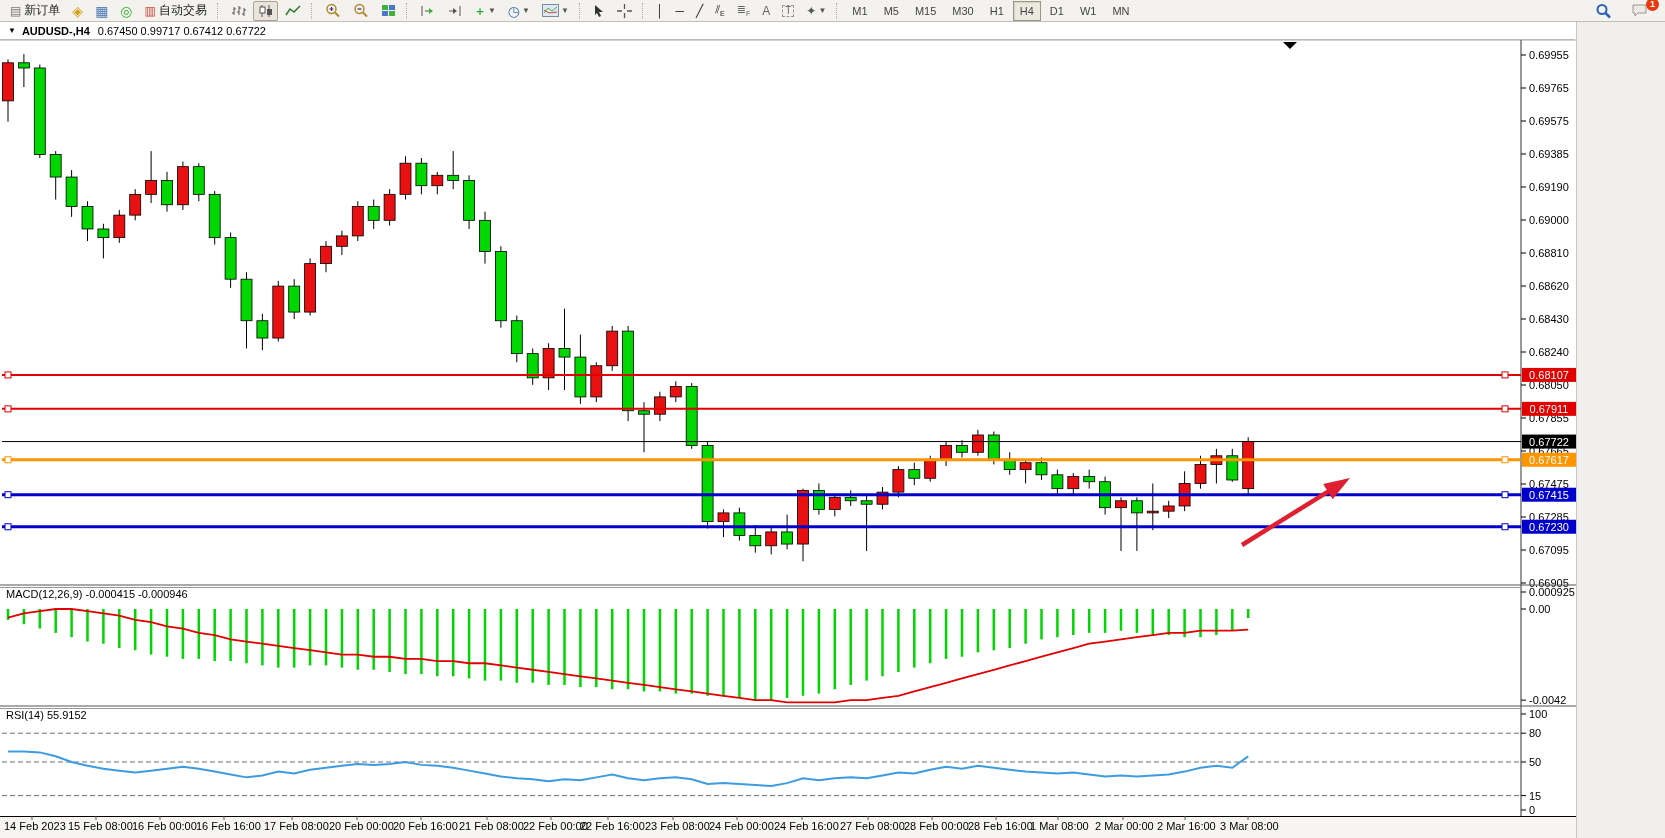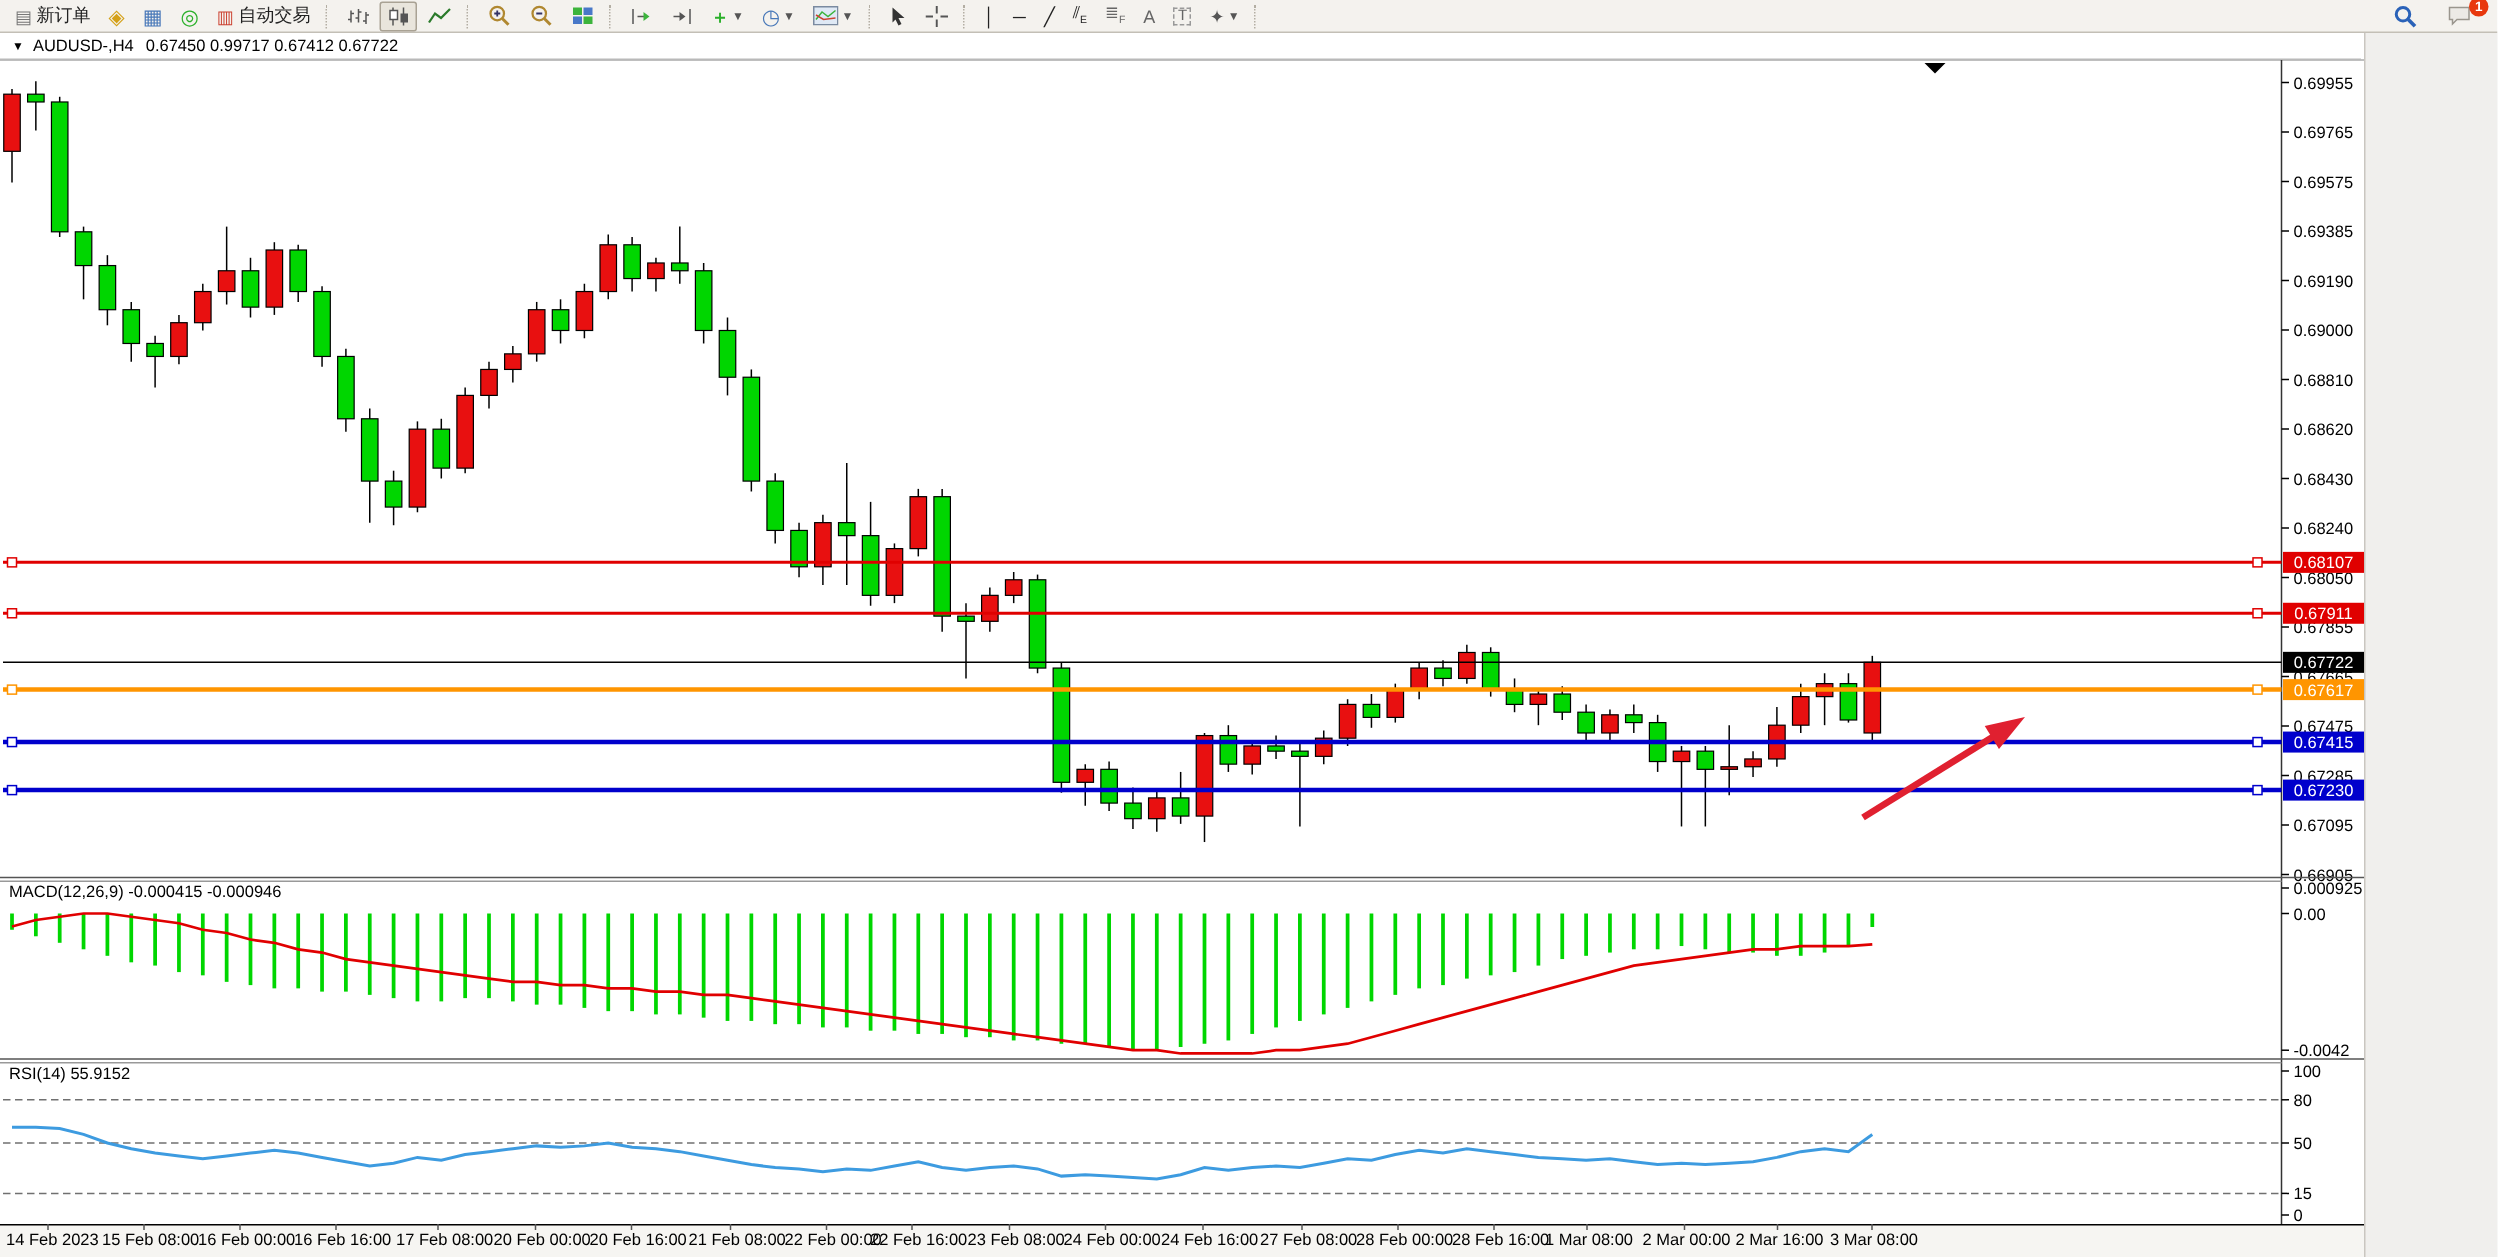--- a/index.html
+++ b/index.html
@@ -21,21 +21,21 @@
   .tf-btn.active{background:#eceade;border:1px solid #9b958a;box-shadow:inset 1px 1px 2px #d4d0c6;}
   #tb-right{margin-left:auto;display:flex;align-items:center;margin-right:6px;}
   .badge{position:absolute;top:-4px;right:-6px;background:#e8380d;color:#fff;border-radius:8px;
          min-width:13px;height:13px;font-size:9px;display:flex;align-items:center;justify-content:center;
          font-weight:bold;}
   
   #title-bar{position:absolute;left:0;top:22px;width:1574px;height:18px;background:#ffffff;
              border-bottom:1px solid #b9b9b9;display:flex;align-items:center;font-size:11px;
              color:#000;z-index:4;box-sizing:border-box;}
   #title-bar .tri{font-size:8px;margin:0 6px 0 8px;color:#000;}
-  #title-bar b{font-weight:normal;margin-right:8px;}
+  #title-bar b{font-weight:bold;margin-right:8px;}
   #right-gutter{position:absolute;left:1576px;top:22px;width:89px;height:816px;background:#f0efed;
                 border-left:1px solid #c9c6c0;z-index:1;}
   svg text{font-family:"Liberation Sans",sans-serif;}
 </style>
 </head>
 <body>
 
 <div id="toolbar">
   <div class="tb-btn">
     <span class="ico" style="color:#777;margin-right:3px;">▤</span>
@@ -157,20 +157,31 @@
       <span class="ico" style="color:#666;">A</span>
     </div>
   <div class="tb-btn">
       <span class="ico" style="border:1px dashed #999;padding:0 2px;font-size:10px;color:#666;">T</span>
     </div>
   <div class="tb-btn">
       <span class="ico" style="color:#555;">✦</span>
       <span class="tb-caret">▼</span>
     </div>
   <div class="tb-sep"></div>
+  <div id="tf-group" style="display:flex;">
+      <div class="tf-btn">M1</div>
+      <div class="tf-btn">M5</div>
+      <div class="tf-btn">M15</div>
+      <div class="tf-btn">M30</div>
+      <div class="tf-btn">H1</div>
+      <div class="tf-btn active">H4</div>
+      <div class="tf-btn">D1</div>
+      <div class="tf-btn">W1</div>
+      <div class="tf-btn">MN</div>
+    </div>
   <div id="tb-right">
     <div class="tb-btn">
       <svg width="17" height="16">
           <circle cx="7" cy="6.5" r="4.5" fill="none" stroke="#2a62b8" stroke-width="2"></circle>
           <path d="M10.5 10l4.5 4.5" stroke="#2a62b8" stroke-width="2.5"></path>
         </svg>
     </div>
     <div class="tb-btn" style="position:relative;margin-left:8px;">
       <svg width="18" height="15">
           <path d="M2 2h13v8H7l-3 3v-3H2z" fill="#eceae6" stroke="#9a968e"></path>

